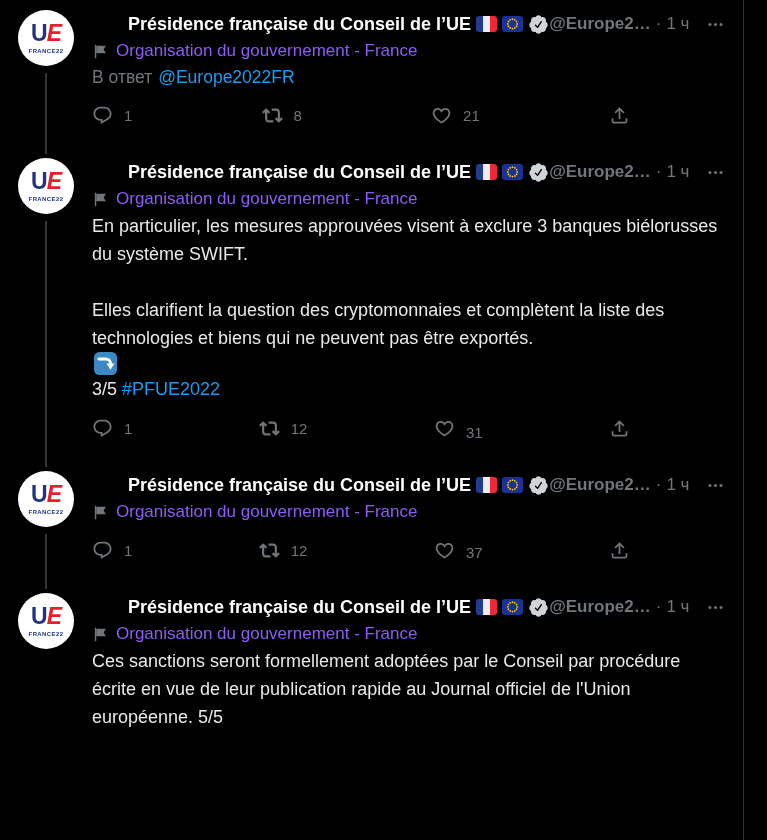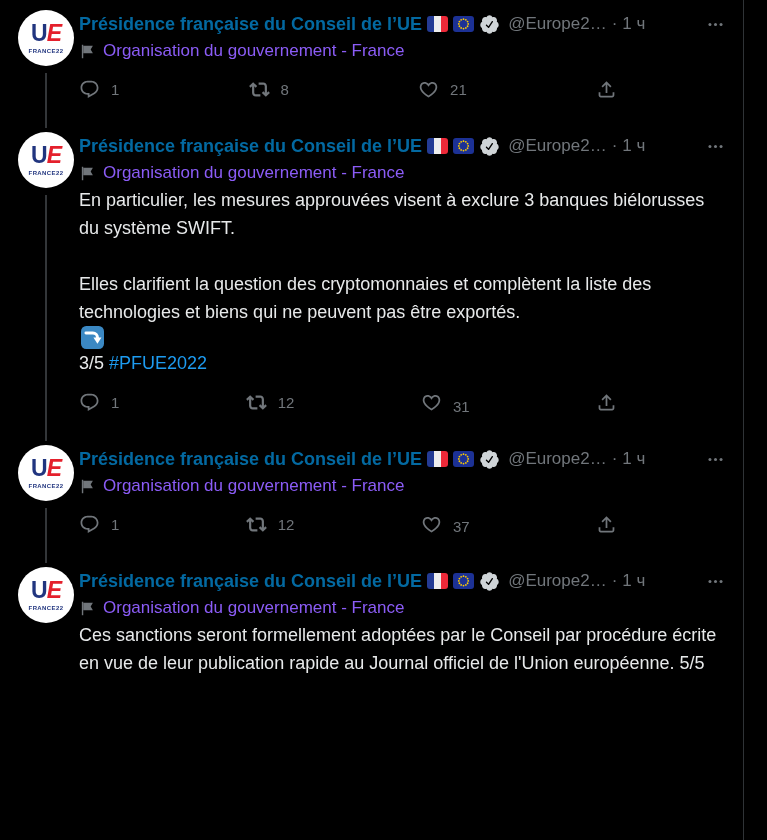--- a/index.html
+++ b/index.html
@@ -5,43 +5,43 @@
   html,body{margin:0;padding:0;}
   body{
     width:767px;height:840px;overflow:hidden;background:#000;
     font-family:"Liberation Sans",sans-serif;color:#e7e9ea;
     -webkit-font-smoothing:antialiased;
   }
   #timeline{
     width:743px;height:840px;border-right:1px solid #2f3336;background:#000;
   }
   article.tweet{
-    position:relative;display:flex;gap:5px;
+    position:relative;display:flex;gap:18px;
     padding:10px 16px 20px 18px;cursor:pointer;
   }
   article.tweet:not(.last)::before{
     content:"";position:absolute;left:45px;top:73px;bottom:-6px;
     width:2px;background:#333639;
   }
   .gutter{width:56px;flex-shrink:0;position:relative;z-index:1;}
   .avatar{
     width:56px;height:56px;border-radius:50%;background:#fff;
     display:flex;flex-direction:column;align-items:center;justify-content:center;
     line-height:1;user-select:none;
   }
   .avatar .ue{font-weight:700;font-size:23px;letter-spacing:-1px;}
   .avatar .ue .u{color:#21357f;}
   .avatar .ue .e{color:#e4202c;font-style:italic;}
   .avatar .sub{font-size:6px;font-weight:700;color:#21357f;letter-spacing:.4px;margin-top:3px;}
   .content{flex:1;min-width:0;}
   .header{display:flex;align-items:center;white-space:nowrap;height:28px;}
-  .name{font-weight:700;font-size:18px;color:#0369a1;}
+  .name{font-weight:700;font-size:18px;color:#ffffff;margin-left:36px;}
   .flag{display:inline-block;margin-left:5px;flex-shrink:0;}
   .badge{margin-left:5px;display:inline-flex;flex-shrink:0;}
-  .handle{color:#71767b;font-size:17px;margin-left:8px;font-weight:400;overflow:hidden;text-overflow:ellipsis;max-width:110px;}
+  .handle{color:#71767b;font-size:17px;margin-left:0;font-weight:700;overflow:hidden;text-overflow:ellipsis;max-width:110px;}
   .sep,.time{color:#71767b;font-size:17px;margin-left:5px;}
   .more{margin-left:auto;display:inline-flex;padding:2px;}
   .org{display:flex;align-items:center;gap:7px;color:#8b5cf6;font-size:17px;height:26px;text-align:right;}
   .reply-row{font-size:17.5px;color:#71767b;height:26px;display:flex;align-items:center;gap:6px;}
   .mention,.hashtag{color:#1d9bf0;}
   .body{font-size:18px;line-height:28px;color:#e7e9ea;overflow-wrap:break-word;}
   .emo{vertical-align:-5px;margin:0 2px;}
   .actions{
     display:flex;justify-content:space-between;max-width:538px;
     margin-top:12px;height:26px;align-items:center;color:#71767b;
@@ -117,20 +117,24 @@
       </div>
       <div class="org">
         <span>
           <svg width="17" height="17" viewBox="0 0 24 24" fill="#71767b">
               <path d="M4 2.5h2v19H4z"></path>
               <path d="M6 4h13.6l-3.1 5.2 3.1 5.3H6z"></path>
             </svg>
         </span>
         <span>Organisation du gouvernement - France</span>
       </div>
+      <div class="reply-row">
+        <span>В ответ</span>
+        <span class="mention">@Europe2022FR</span>
+      </div>
       <div class="actions">
         <div class="action">
           <svg width="21" height="21" viewBox="0 0 24 24" fill="#71767b">
               <path d="M1.751 10c0-4.42 3.584-8 8.005-8h4.366c4.49 0 8.129 3.64 8.129 8.13 0 2.96-1.607 5.68-4.196 7.11l-8.054 4.46v-3.69h-.067c-4.49.1-8.183-3.51-8.183-8.01zm8.005-6c-3.317 0-6.005 2.69-6.005 6 0 3.37 2.77 6.08 6.138 6.01l.351-.01h1.761v2.3l5.087-2.81c1.951-1.08 3.163-3.13 3.163-5.36 0-3.39-2.744-6.13-6.129-6.13H9.756z"></path>
             </svg>
           <span class="count">1</span>
         </div>
         <div class="action">
           <svg width="21" height="21" viewBox="0 0 24 24" fill="#71767b">
               <path d="M4.75 3.79l4.603 4.3-1.706 1.82L6 8.38v7.37c0 .97.784 1.75 1.75 1.75H13V20H7.75c-2.347 0-4.25-1.9-4.25-4.25V8.38L1.853 9.91.147 8.09l4.603-4.3zm11.5 2.71H11V4h5.25c2.347 0 4.25 1.9 4.25 4.25v7.37l1.647-1.53 1.706 1.82-4.603 4.3-4.603-4.3 1.706-1.82L18 15.62V8.25c0-.97-.784-1.75-1.75-1.75z"></path>

